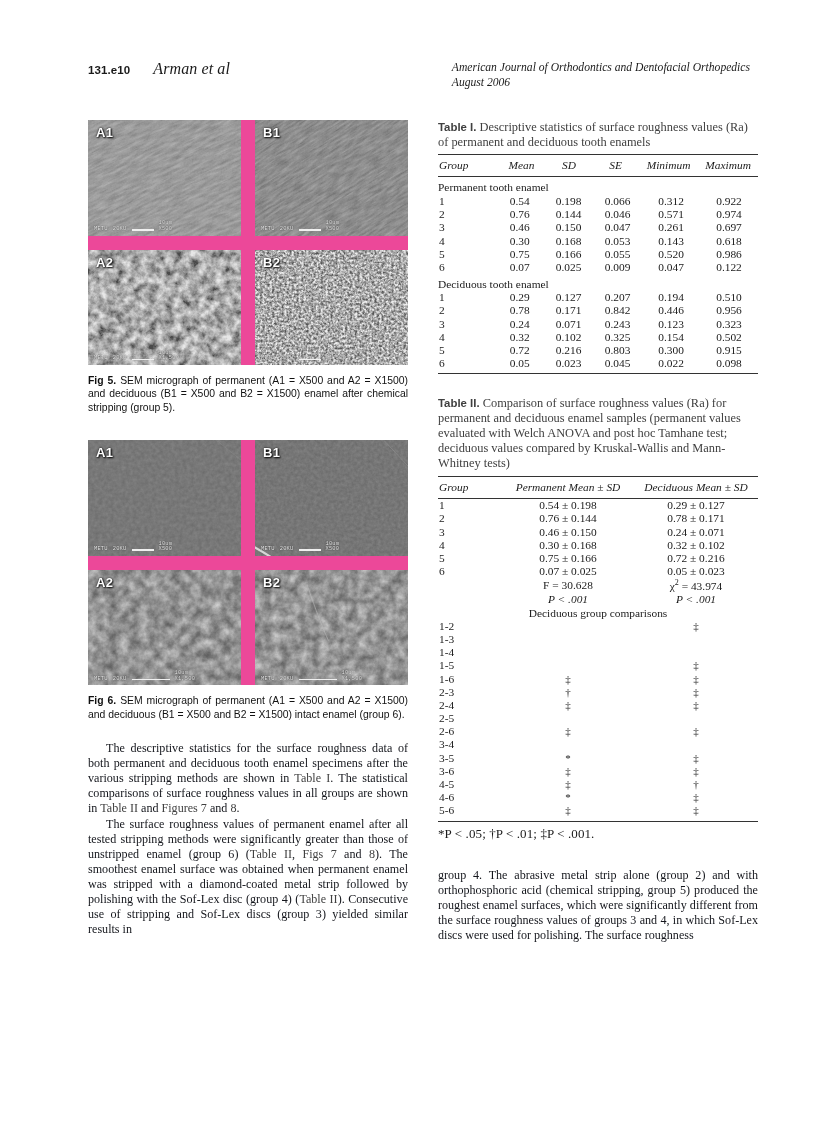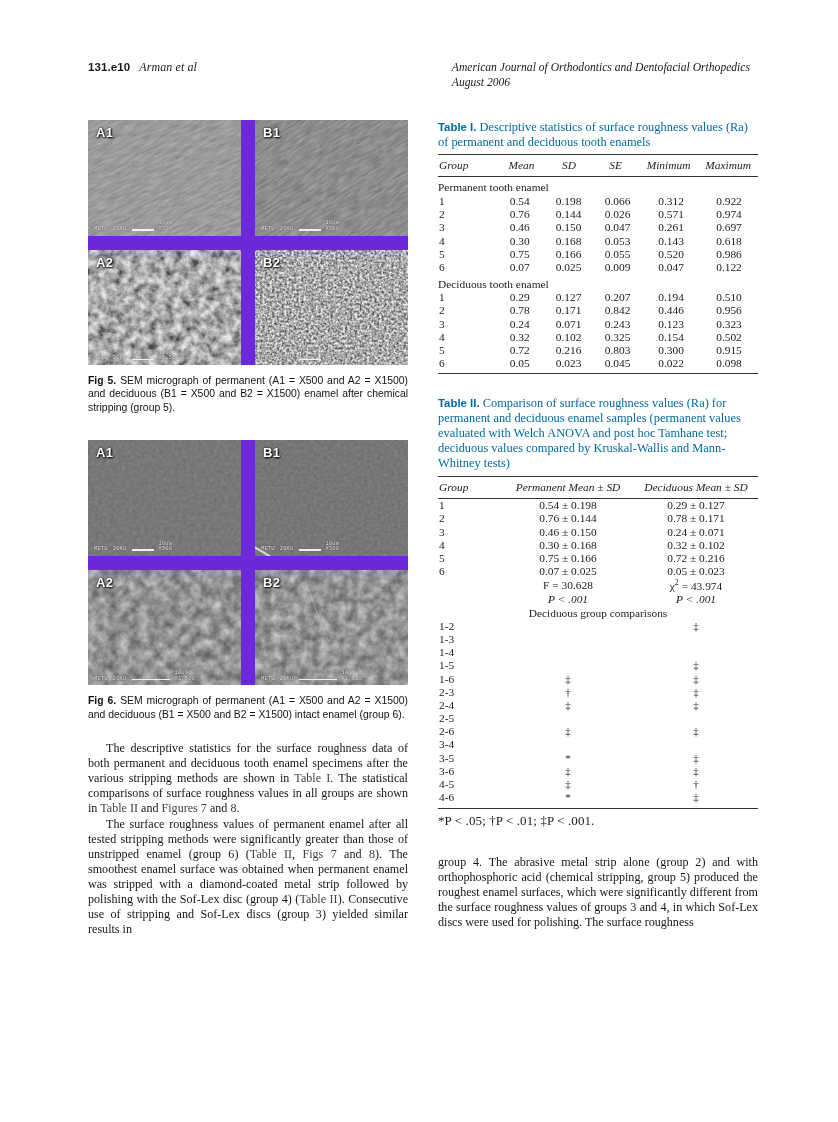--- a/index.html
+++ b/index.html
@@ -14,39 +14,39 @@
   }
   .page { position: absolute; inset: 0; }
 
   
   .runhead { position: absolute; left: 88px; top: 60px; width: 662px; height: 40px; }
   .rh-left {
     position: absolute; left: 0; top: 0;
     font-size: 11.5px; letter-spacing: .1px;
   }
   .rh-left .folio { font-weight: bold; font-family: "Liberation Sans", sans-serif; font-size: 11.5px; }
-  .rh-left .author { font-style: italic; margin-left: 9px; font-size: 12px; }
+  .rh-left .author { font-style: italic; margin-left: 23px; font-size: 16px; }
   .rh-right {
     position: absolute; right: 0; top: 0;
     font-style: italic; font-size: 11.6px; line-height: 15px;
   }
 
   
   .col-left  { position: absolute; left: 88px;  top: 120px; width: 320px; }
   .col-right { position: absolute; left: 438px; top: 120px; width: 320px; }
 
   
   .sem-figure { width: 320px; }
   .sem-grid {
     width: 320px; height: 245px;
     display: grid;
     grid-template-columns: 1fr 1fr;
     grid-template-rows: 1fr 1fr;
     gap: 14px;
-    background: #6d28d9;
+    background: #ec4899;
     border: 0;
   }
   .sem-panel {
     position: relative; overflow: hidden;
     background: #6e6e6e;
   }
   .sem-tex { position: absolute; inset: -20%; }
   .sem-label {
     position: absolute; left: 8px; top: 5px;
     color: #fff; font-family: "Liberation Sans", sans-serif;
@@ -79,21 +79,21 @@
     font-family: "Liberation Sans", sans-serif;
     font-size: 10.4px; line-height: 13.4px;
     text-align: justify;
     color: #111;
   }
   .fig-cap b { font-weight: bold; }
 
   
   .tbl-block { width: 320px; }
   .tbl-title {
-    font-size: 12.4px; line-height: 15.2px; color: #0369a1;
+    font-size: 12.4px; line-height: 15.2px; color: #404040;
     margin-bottom: 4px;
   }
   .tbl-title .tnum {
     font-family: "Liberation Sans", sans-serif;
     font-weight: bold; font-size: 11.4px;
   }
   .rule-thick { border-top: 1.6px solid #333; }
   .rule-thin  { border-top: 0.9px solid #333; }
   table.dt { width: 100%; border-collapse: collapse; font-size: 11.4px; }
   table.dt th {
@@ -409,21 +409,21 @@
               <td class="c-mean">0.54</td>
               <td class="c-sd">0.198</td>
               <td class="c-se">0.066</td>
               <td class="c-min">0.312</td>
               <td class="c-max">0.922</td>
             </tr>
           <tr>
               <td class="c-group">2</td>
               <td class="c-mean">0.76</td>
               <td class="c-sd">0.144</td>
-              <td class="c-se">0.026</td>
+              <td class="c-se">0.046</td>
               <td class="c-min">0.571</td>
               <td class="c-max">0.974</td>
             </tr>
           <tr>
               <td class="c-group">3</td>
               <td class="c-mean">0.46</td>
               <td class="c-sd">0.150</td>
               <td class="c-se">0.047</td>
               <td class="c-min">0.261</td>
               <td class="c-max">0.697</td>
@@ -635,20 +635,25 @@
           <tr>
               <td class="c-group">4-5</td>
               <td class="c-perm marks">‡</td>
               <td class="c-dec marks">†</td>
             </tr>
           <tr>
               <td class="c-group">4-6</td>
               <td class="c-perm marks">*</td>
               <td class="c-dec marks">‡</td>
             </tr>
+          <tr>
+              <td class="c-group">5-6</td>
+              <td class="c-perm marks">‡</td>
+              <td class="c-dec marks">‡</td>
+            </tr>
         </tbody>
       </table>
       <div class="rule-thick" style="margin-top:4px"></div>
       <div class="tbl-foot">*P &lt; .05; †P &lt; .01; ‡P &lt; .001.</div>
     </div>
 
     <div class="body-text" style="margin-top:26px;">
       <p style="text-indent:0">group 4. The abrasive metal strip alone (group 2) and with orthophosphoric acid (chemical stripping, group 5) produced the roughest enamel surfaces, which were significantly different from the surface roughness values of groups 3 and 4, in which Sof-Lex discs were used for polishing. The surface roughness</p>
     </div>
   </div>

